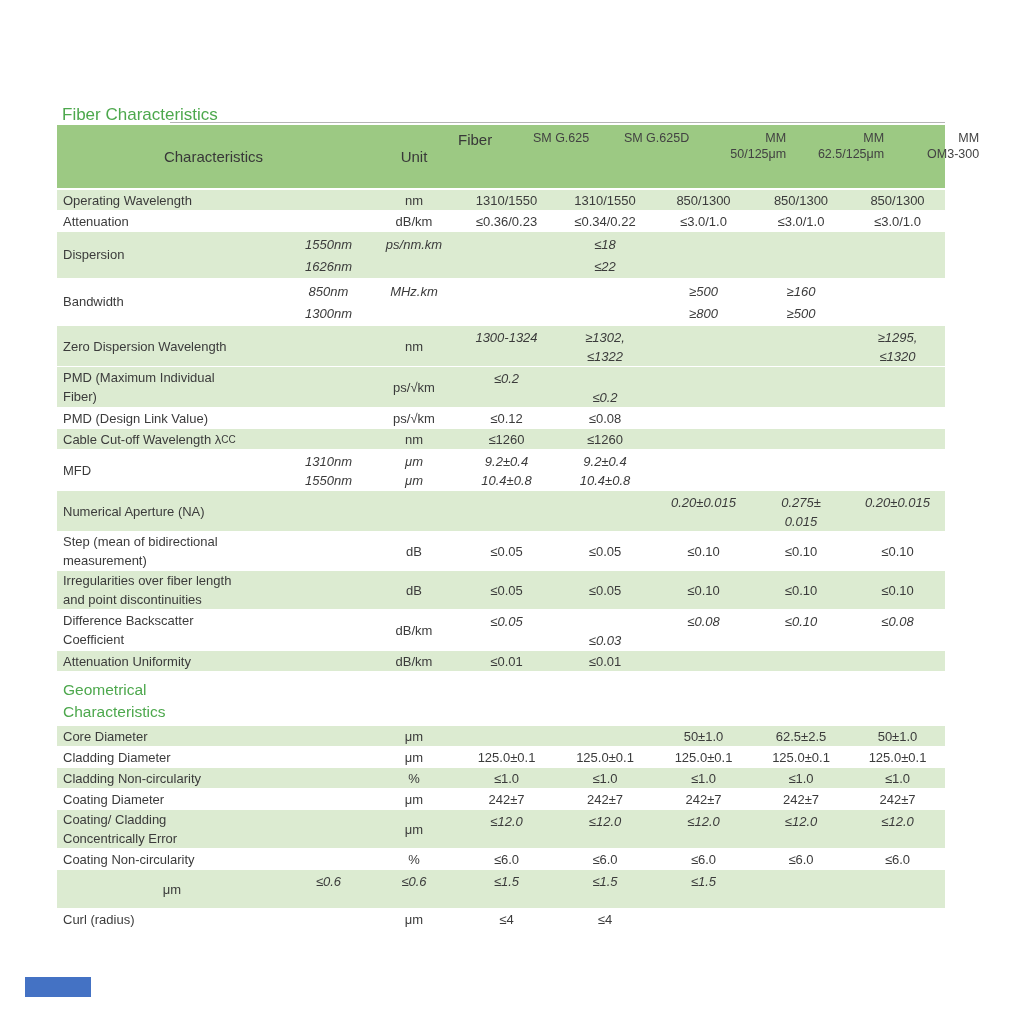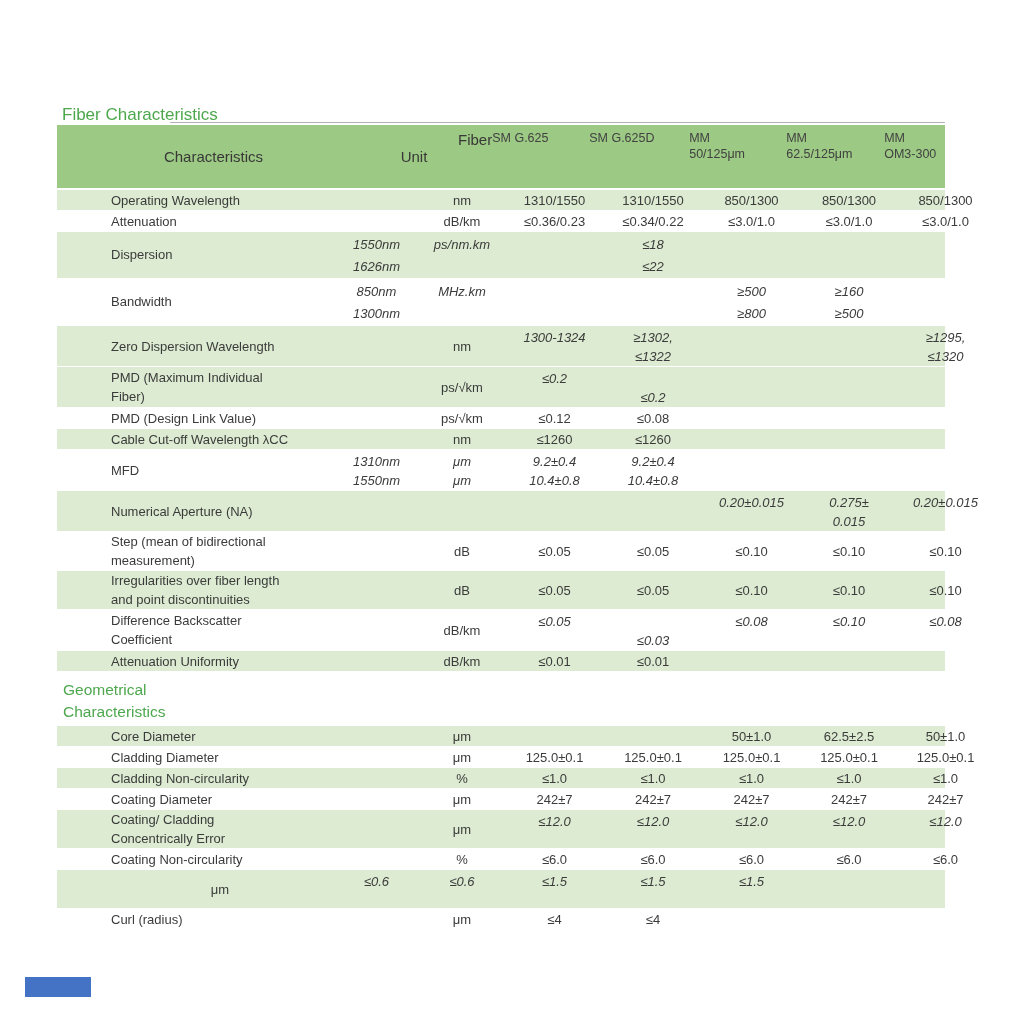--- a/index.html
+++ b/index.html
@@ -10,34 +10,34 @@
   .title-rule{position:absolute;left:170px;top:122px;width:775px;height:1px;
               background:var(--rule-gray,#b5b5b5);}
   .content{position:absolute;left:57px;top:125px;width:888px;}
   .grid{display:grid;grid-template-columns:230px 83px 88px 97px 100px 97px 98px 95px;}
   .thead{background:var(--header-green,#9cc983);height:63px;border-bottom:2px solid #fff;}
   .hc{display:flex;align-items:center;justify-content:center;font-size:15px;color:#383838;}
   .span2{grid-column:span 2;}
   .fiber-group{grid-column:4 / 9;display:flex;flex-direction:row;padding-top:5px;}
   .fiber-label{text-align:center;font-size:15px;line-height:20px;color:#383838;}
   .fiber-cols{display:grid;grid-template-columns:97px 100px 97px 98px 95px;}
-  .fcol{text-align:left;font-size:12.5px;line-height:16px;color:#424242;}
-  .row{border-bottom:1px solid #fff;padding-left:48px;}
+  .fcol{text-align:right;font-size:12.5px;line-height:16px;color:#424242;}
+  .row{border-bottom:1px solid #fff;}
   .row.green{background:var(--row-green,#dcebd1);}
   .row-s{min-height:20px;}
   .row-m{min-height:36px;}
   .row-t{min-height:38px;}
   .row-l{min-height:44px;}
   .cell{display:flex;align-items:center;justify-content:center;text-align:center;
         font-size:13px;line-height:19px;white-space:pre-line;padding:0 2px;}
   .row-l .cell{line-height:22px;}
   .row-t .cell, .row-m .cell{line-height:19px;}
   .cell.label{justify-content:flex-start;text-align:left;padding-left:6px;}
   .cell.vtop{align-items:flex-start;padding-top:2px;font-style:italic;}
-  sub{font-size:13px;}
+  sub{font-size:10px;}
   .section-title{margin:7px 0 3px 6px;font-size:15.5px;line-height:22px;
                  color:var(--title-green,#4da84d);}
   .blue-bar{position:absolute;left:25px;top:977px;width:66px;height:20px;
             background:var(--footer-blue,#4472c4);}
 </style>
 </head>
 <body>
 
 <div class="page">
   <h1 class="doc-title">Fiber Characteristics</h1>

